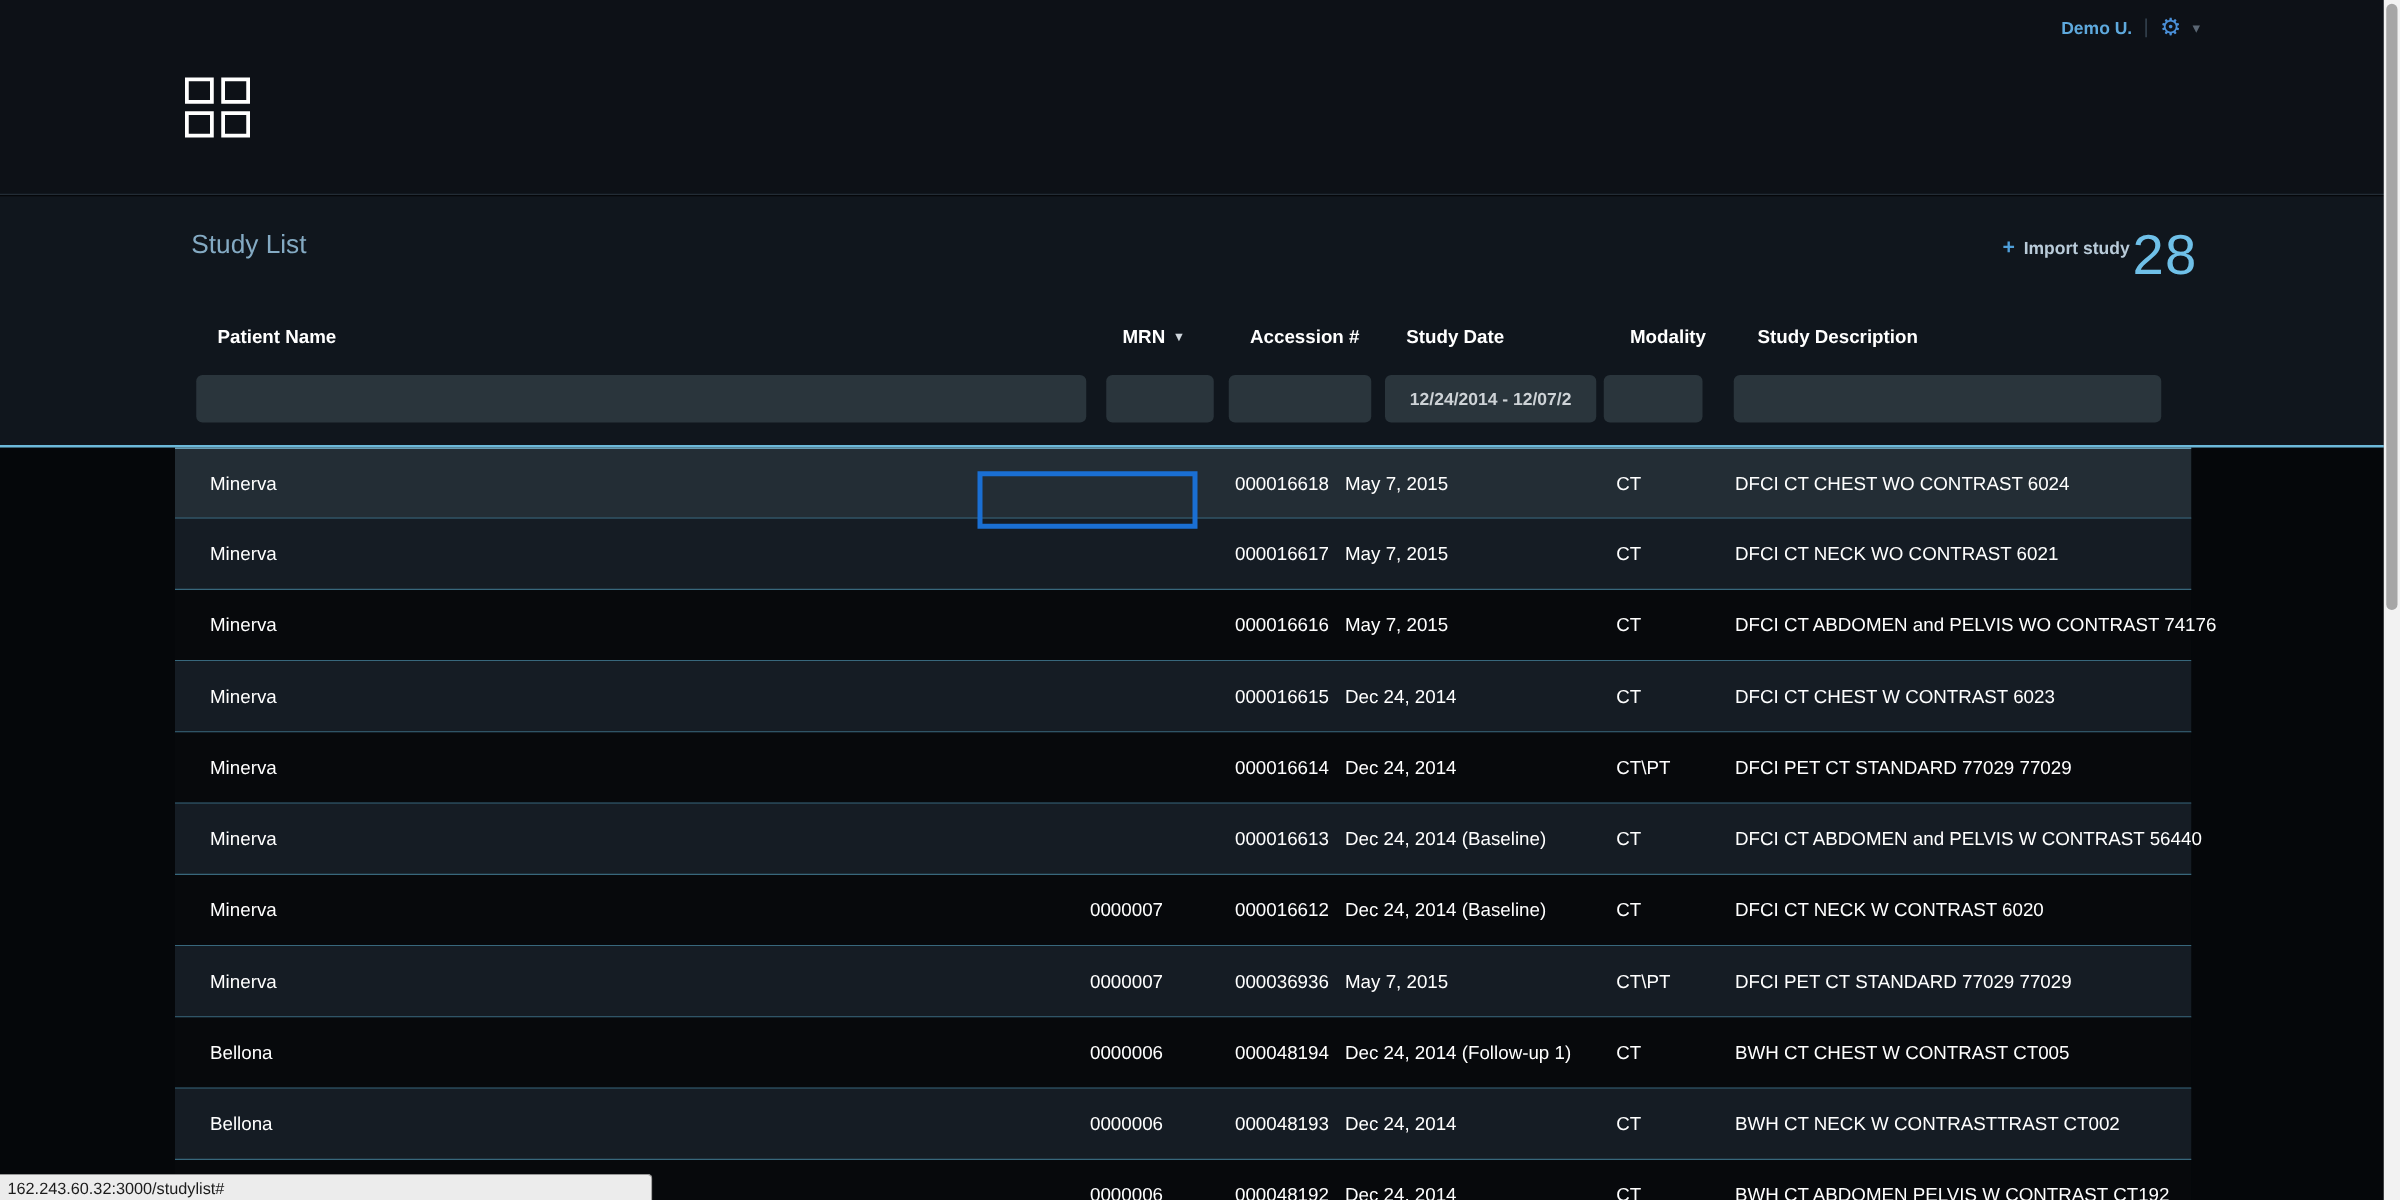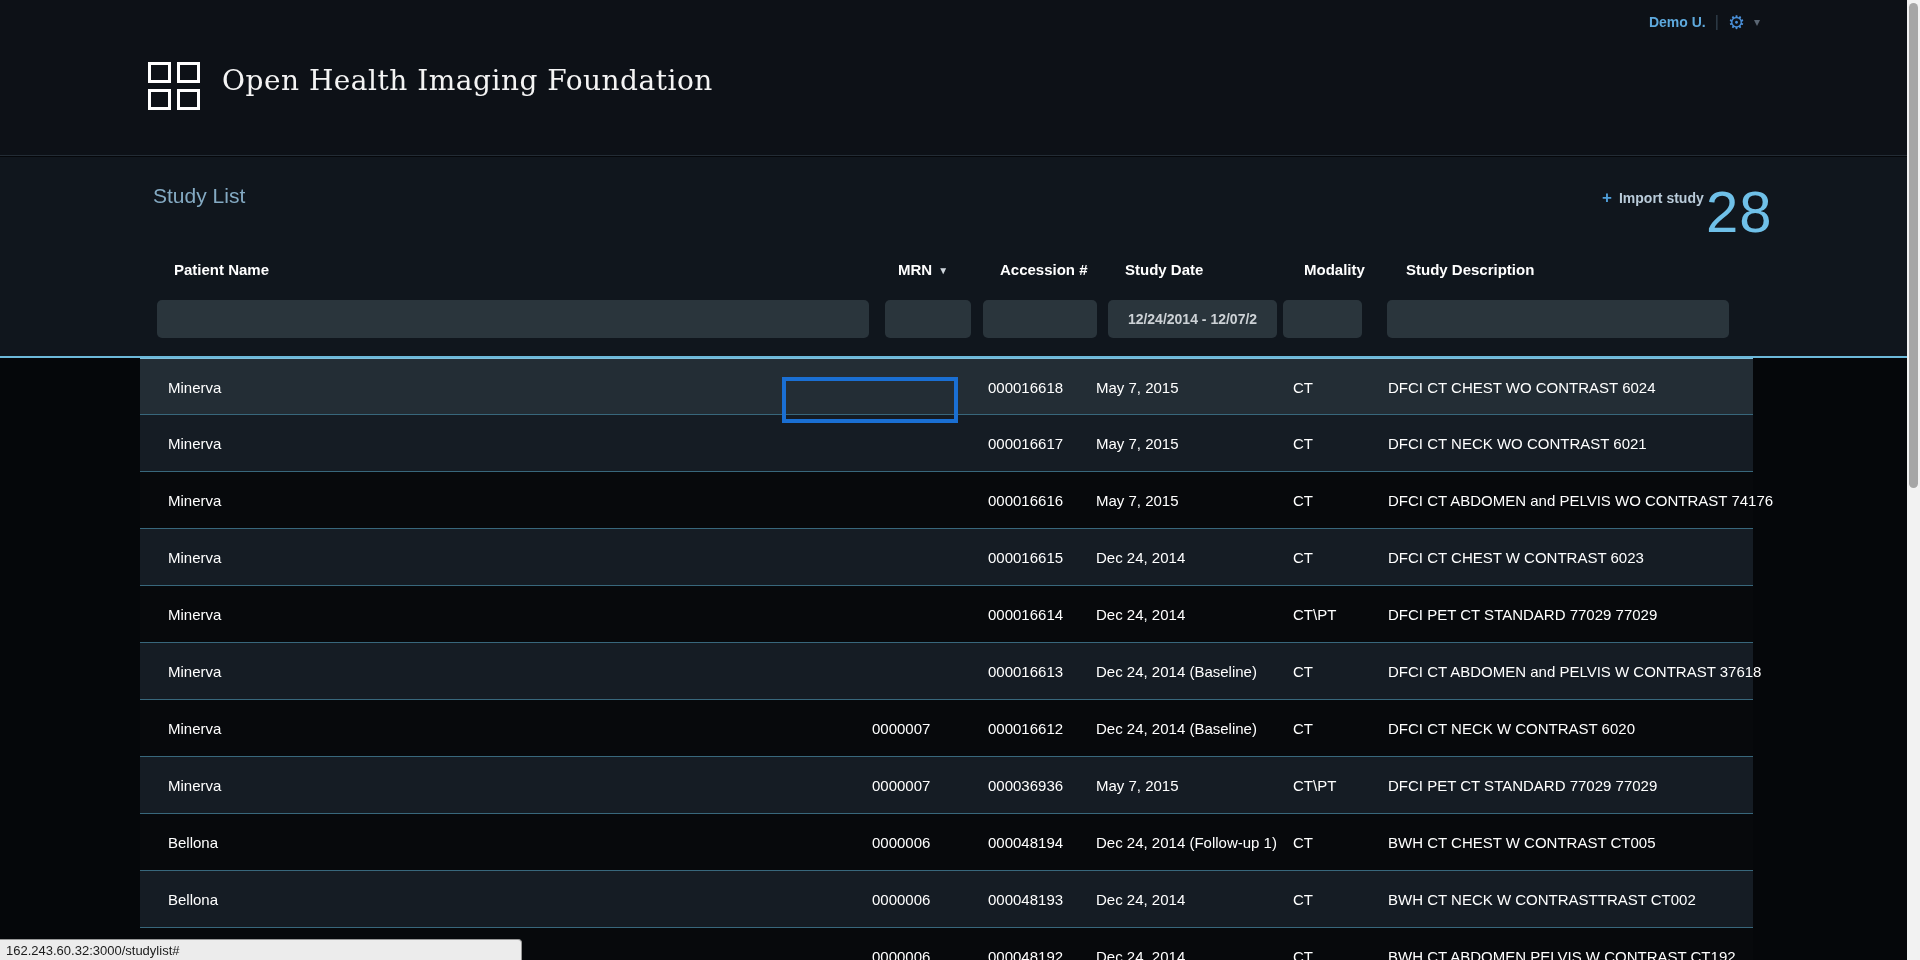--- a/index.html
+++ b/index.html
@@ -18,42 +18,42 @@
   .user-sep { color:#33414e; font-size:16px; }
   .gear { color:#4a90d9; font-size:19px; line-height:19px; font-family:"DejaVu Sans", sans-serif; }
   .caret { color:#5a6673; font-size:12px; }
 
   
   .band { position:absolute; left:0; top:157px; width:1920px; height:201px; background:#10161d; }
   .page-title { position:absolute; left:153px; top:184px; font-size:21px; color:#84aac3; }
   .import-btn { position:absolute; left:1602px; top:188px; display:flex; align-items:center; gap:7px; cursor:pointer; }
   .plus-icon { color:#4f9fda; font-size:17px; font-weight:bold; }
   .import-label { color:#b9cbd9; font-size:14px; font-weight:bold; }
-  .study-count { position:absolute; left:1706px; top:178px; font-size:58px; font-weight:200; color:#6fc0e8; letter-spacing:1px; }
+  .study-count { position:absolute; left:1706px; top:178px; font-size:45px; font-weight:200; color:#6fc0e8; letter-spacing:1px; }
 
   
   .col-head { position:absolute; top:261px; font-size:15px; font-weight:bold; color:#ffffff; white-space:nowrap; cursor:pointer; }
   .sort-arrow { font-size:10px; color:#cfd6dc; margin-left:6px; vertical-align:1px; }
 
   
   .flt { position:absolute; top:300px; height:38px; background:#2a353c; border:none; border-radius:5px; color:#cdd2d6; font-size:14px; font-weight:bold; font-family:"Liberation Sans", sans-serif; padding:0 8px; }
   .flt-date { text-align:center; }
 
   
   .table-top-line { position:absolute; left:0; top:356px; width:1907px; height:2px; background:#6cb9da; }
   .table-body { position:absolute; left:140px; top:358px; width:1613px; }
   .study-row { position:relative; width:1613px; height:57px; border-bottom:1px solid #38677c; cursor:pointer; }
   .row-a { background:#151c24; }
   .row-b { background:#07090c; }
   .row-active { background:#232d35; border-top:1px solid #7fc1dd; }
   .cell { position:absolute; top:0; height:56px; display:flex; align-items:center; color:#ffffff; font-size:15px; white-space:nowrap; }
   .c-patient { left:28px; }
   .c-mrn { left:732px; }
   .c-accession { left:848px; }
-  .c-date { left:956px; }
+  .c-date { left:936px; }
   .c-modality { left:1153px; }
   .c-desc { left:1248px; }
 
   
   .ctx-menu { position:absolute; left:786px; top:379px; width:164px; background:#ffffff; box-shadow:0 3px 10px rgba(0,0,0,.4); z-index:20; }
   .ctx-item { height:35px; display:flex; align-items:center; padding-left:22px; font-size:15px; color:#2b2b2b; cursor:pointer; }
   .ctx-item.disabled { color:#9f9f9f; cursor:default; }
   .ctx-view { height:43px; background:#f3f3f3; }
   .ctx-group { padding:8px 0 2px 0; }
   .ctx-div { height:1px; background:#dcdcdc; }
@@ -73,21 +73,20 @@
 
 <div class="screen">
 
   <div class="app-header">
     <div class="logo-grid">
       <div class="sq"></div>
       <div class="sq"></div>
       <div class="sq"></div>
       <div class="sq"></div>
     </div>
-    <div class="app-title">Open Health Imaging Foundation</div>
     <div class="user-area">
       <span class="user-name">Demo U.</span>
       <span class="user-sep">|</span>
       <span class="gear">⚙</span>
       <span class="caret">▾</span>
     </div>
   </div>
 
   <div class="band"></div>
   <div class="page-title">Study List</div>
@@ -158,21 +157,21 @@
         <span class="cell c-modality">CT\PT</span>
         <span class="cell c-desc">DFCI PET CT STANDARD 77029 77029</span>
       </div>
 
       <div class="study-row row-a">
         <span class="cell c-patient">Minerva</span>
         <span class="cell c-mrn"></span>
         <span class="cell c-accession">000016613</span>
         <span class="cell c-date">Dec 24, 2014 (Baseline)</span>
         <span class="cell c-modality">CT</span>
-        <span class="cell c-desc">DFCI CT ABDOMEN and PELVIS W CONTRAST 37618</span>
+        <span class="cell c-desc">DFCI CT ABDOMEN and PELVIS W CONTRAST 56440</span>
       </div>
 
       <div class="study-row row-b">
         <span class="cell c-patient">Minerva</span>
         <span class="cell c-mrn">0000007</span>
         <span class="cell c-accession">000016612</span>
         <span class="cell c-date">Dec 24, 2014 (Baseline)</span>
         <span class="cell c-modality">CT</span>
         <span class="cell c-desc">DFCI CT NECK W CONTRAST 6020</span>
       </div>

